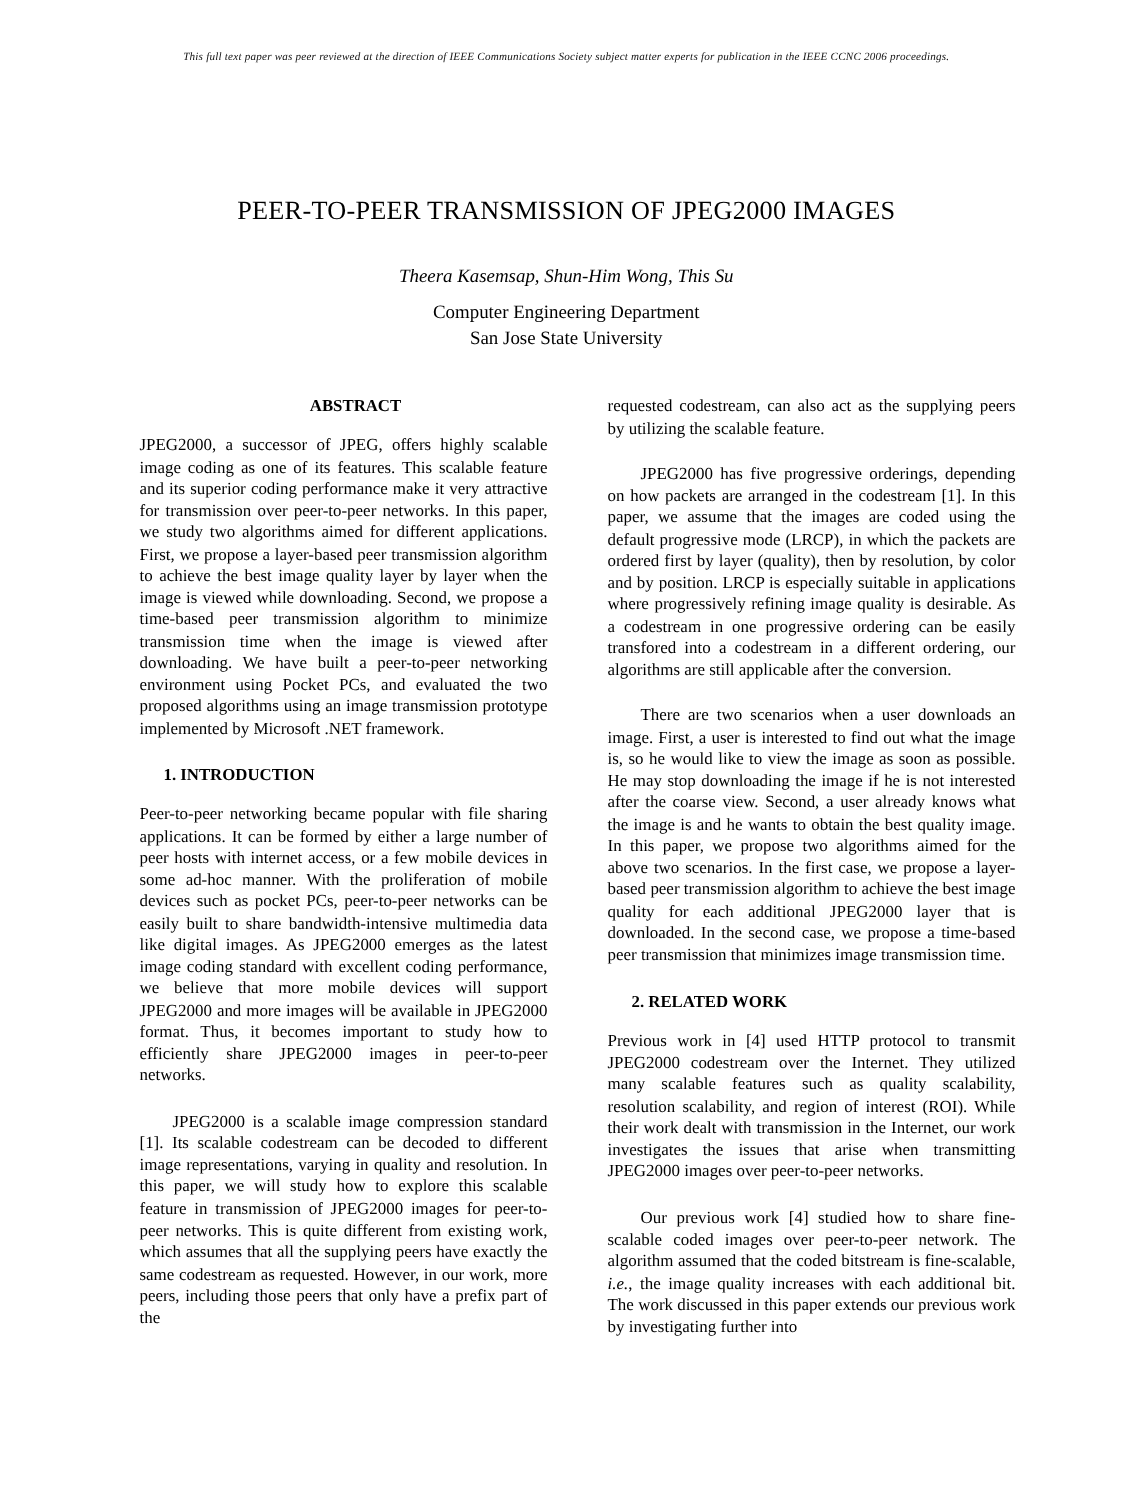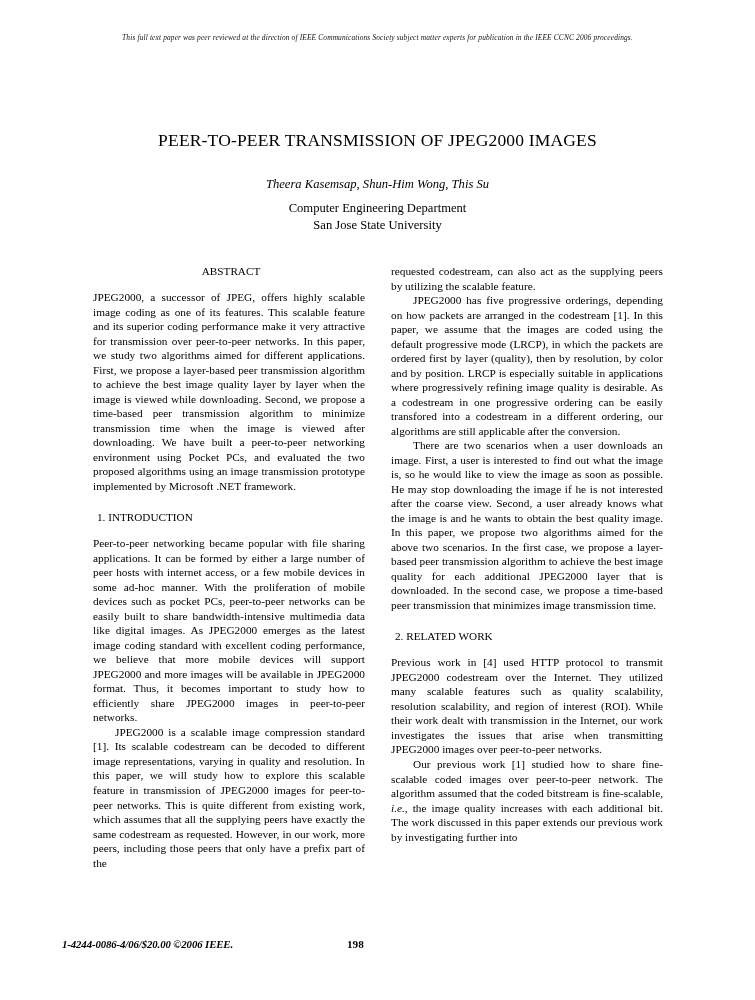--- a/index.html
+++ b/index.html
@@ -72,39 +72,39 @@
     top: 264px;
     width: 570px;
     height: 640px;
   }
   .col {
     position: absolute;
     top: 0;
     width: 272px;
   }
   .col-left  { left: 0; }
-  .col-right { left: 298px; }
+  .col-right { left: 312px; }
 
   .section-head {
     font-size: 11.2px;
-    font-weight: normal;
-    margin: 0 0 12px 4px;
+    font-weight: bold;
+    margin: 0 0 12px 16px;
     line-height: 1.25;
   }
   .section-head.centered { text-align: center; }
 
   p.body {
     margin: 0;
     font-size: 11.3px;
     line-height: 1.285;
     text-align: justify;
     text-justify: inter-word;
     hyphens: none;
   }
-  p.body + p.body { margin-top: 0; }
+  p.body + p.body { margin-top: 16px; }
   p.indent { text-indent: 22px; }
   .spacer-sec { height: 17px; }
   i.em { font-style: italic; }
 
   
   .footer {
     position: absolute;
     left: 62px;
     top: 938px;
     width: 631px;
@@ -154,23 +154,19 @@
     </div>
 
     <div class="col col-right">
       <p class="body">requested codestream, can also act as the supplying peers by utilizing the scalable feature.</p>
       <p class="body indent">JPEG2000 has five progressive orderings, depending on how packets are arranged in the codestream [1]. In this paper, we assume that the images are coded using the default progressive mode (LRCP), in which the packets are ordered first by layer (quality), then by resolution, by color and by position. LRCP is especially suitable in applications where progressively refining image quality is desirable. As a codestream in one progressive ordering can be easily transfored into a codestream in a different ordering, our algorithms are still applicable after the conversion.</p>
       <p class="body indent">There are two scenarios when a user downloads an image. First, a user is interested to find out what the image is, so he would like to view the image as soon as possible. He may stop downloading the image if he is not interested after the coarse view. Second, a user already knows what the image is and he wants to obtain the best quality image. In this paper, we propose two algorithms aimed for the above two scenarios. In the first case, we propose a layer-based peer transmission algorithm to achieve the best image quality for each additional JPEG2000 layer that is downloaded. In the second case, we propose a time-based peer transmission that minimizes image transmission time.</p>
 
       <div class="spacer-sec"></div>
       <div class="section-head">2. RELATED WORK</div>
       <p class="body">Previous work in [4] used HTTP protocol to transmit JPEG2000 codestream over the Internet. They utilized many scalable features such as quality scalability, resolution scalability, and region of interest (ROI). While their work dealt with transmission in the Internet, our work investigates the issues that arise when transmitting JPEG2000 images over peer-to-peer networks.</p>
-      <p class="body indent"><span>Our previous work [1] studied how to share fine-scalable coded images over peer-to-peer network. The algorithm assumed that the coded bitstream is fine-scalable, </span><i class="em">i.e.</i><span>, the image quality increases with each additional bit. The work discussed in this paper extends our previous work by investigating further into</span></p>
+      <p class="body indent"><span>Our previous work [4] studied how to share fine-scalable coded images over peer-to-peer network. The algorithm assumed that the coded bitstream is fine-scalable, </span><i class="em">i.e.</i><span>, the image quality increases with each additional bit. The work discussed in this paper extends our previous work by investigating further into</span></p>
     </div>
 
   </div>
 
-  <div class="footer">
-    <div class="footer-left">1-4244-0086-4/06/$20.00 ©2006 IEEE.</div>
-    <div class="footer-page">198</div>
-  </div>
 
 </div>
 
 </body></html>

